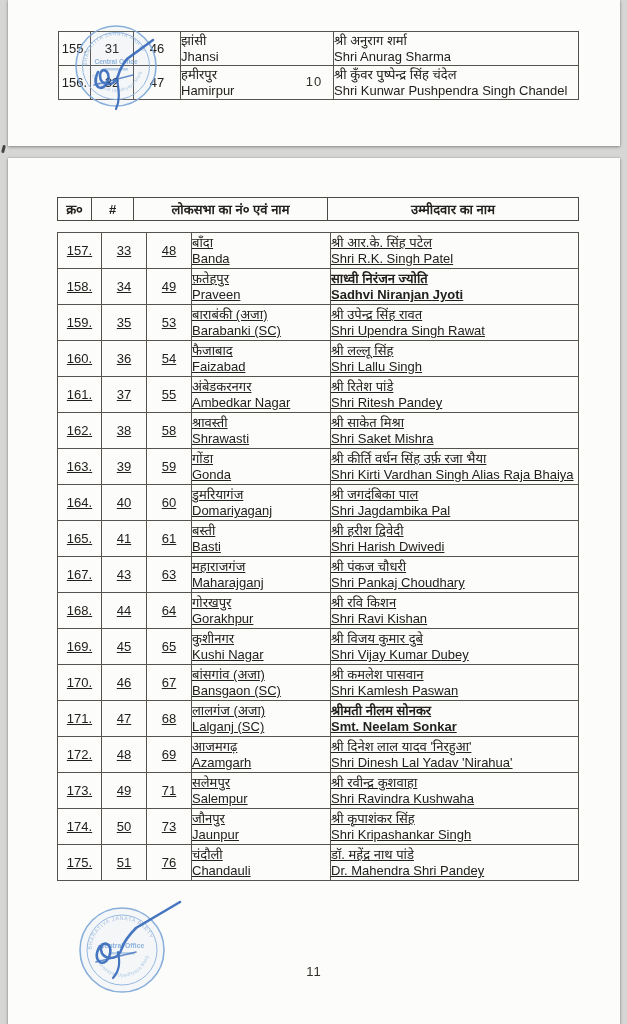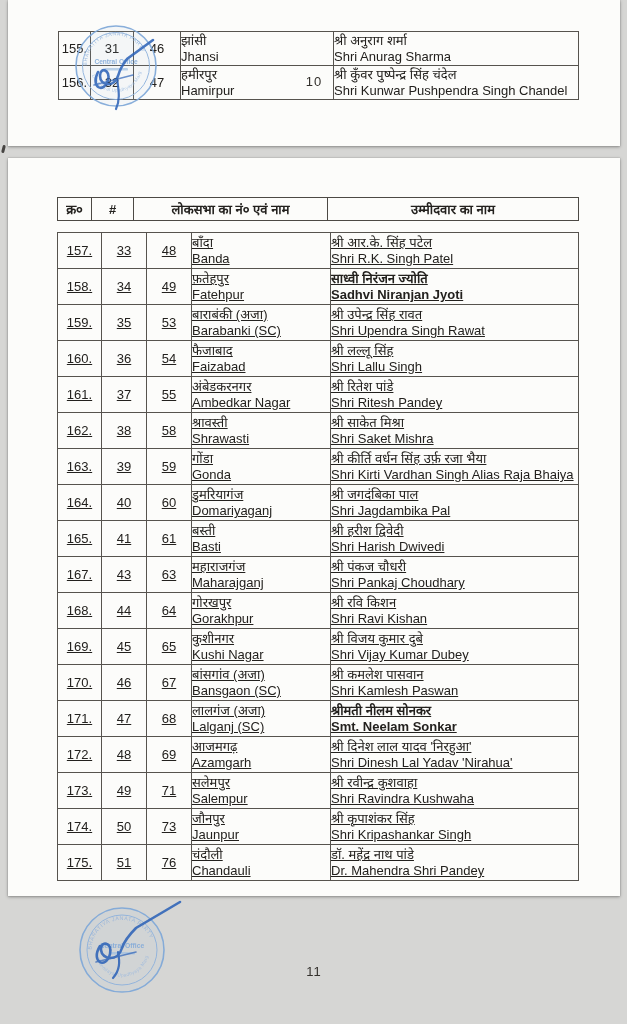--- a/index.html
+++ b/index.html
@@ -9,21 +9,21 @@
     font-family:"Liberation Sans","DejaVu Sans",sans-serif;
     color:#23211e;
     -webkit-font-smoothing:antialiased;
   }
   .page{
     position:absolute;left:8px;width:612px;
     background:#fcfcfa;
     box-shadow:0 1px 3px rgba(0,0,0,.35), 0 0 1px rgba(0,0,0,.25);
   }
   #page-top{top:0;height:146px;}
-  #page-bottom{top:158px;height:738px;}
+  #page-bottom{top:158px;height:866px;}
 
   table.doc{
     position:absolute;border-collapse:collapse;table-layout:fixed;
     font-size:13px;color:#23211e;
   }
   table.doc td,table.doc th{
     border:1px solid #56534e;padding:0;overflow:hidden;white-space:nowrap;
     font-weight:normal;
   }
   #tbl-top{left:50px;top:11px;width:520px;margin-top:20px;}
@@ -164,21 +164,21 @@
             <div class="hi">श्री आर.के. सिंह पटेल</div>
             <div class="en">Shri R.K. Singh Patel</div>
           </td>
         </tr>
         <tr>
           <td class="c-num">158.</td>
           <td class="c-num">34</td>
           <td class="c-num">49</td>
           <td class="c-text">
             <div class="hi">फ़तेहपुर</div>
-            <div class="en">Fatehpur</div>
+            <div class="en">Praveen</div>
           </td>
           <td class="c-text c-cand bold">
             <div class="hi">साध्वी निरंजन ज्योति</div>
             <div class="en">Sadhvi Niranjan Jyoti</div>
           </td>
         </tr>
         <tr>
           <td class="c-num">159.</td>
           <td class="c-num">35</td>
           <td class="c-num">53</td>

